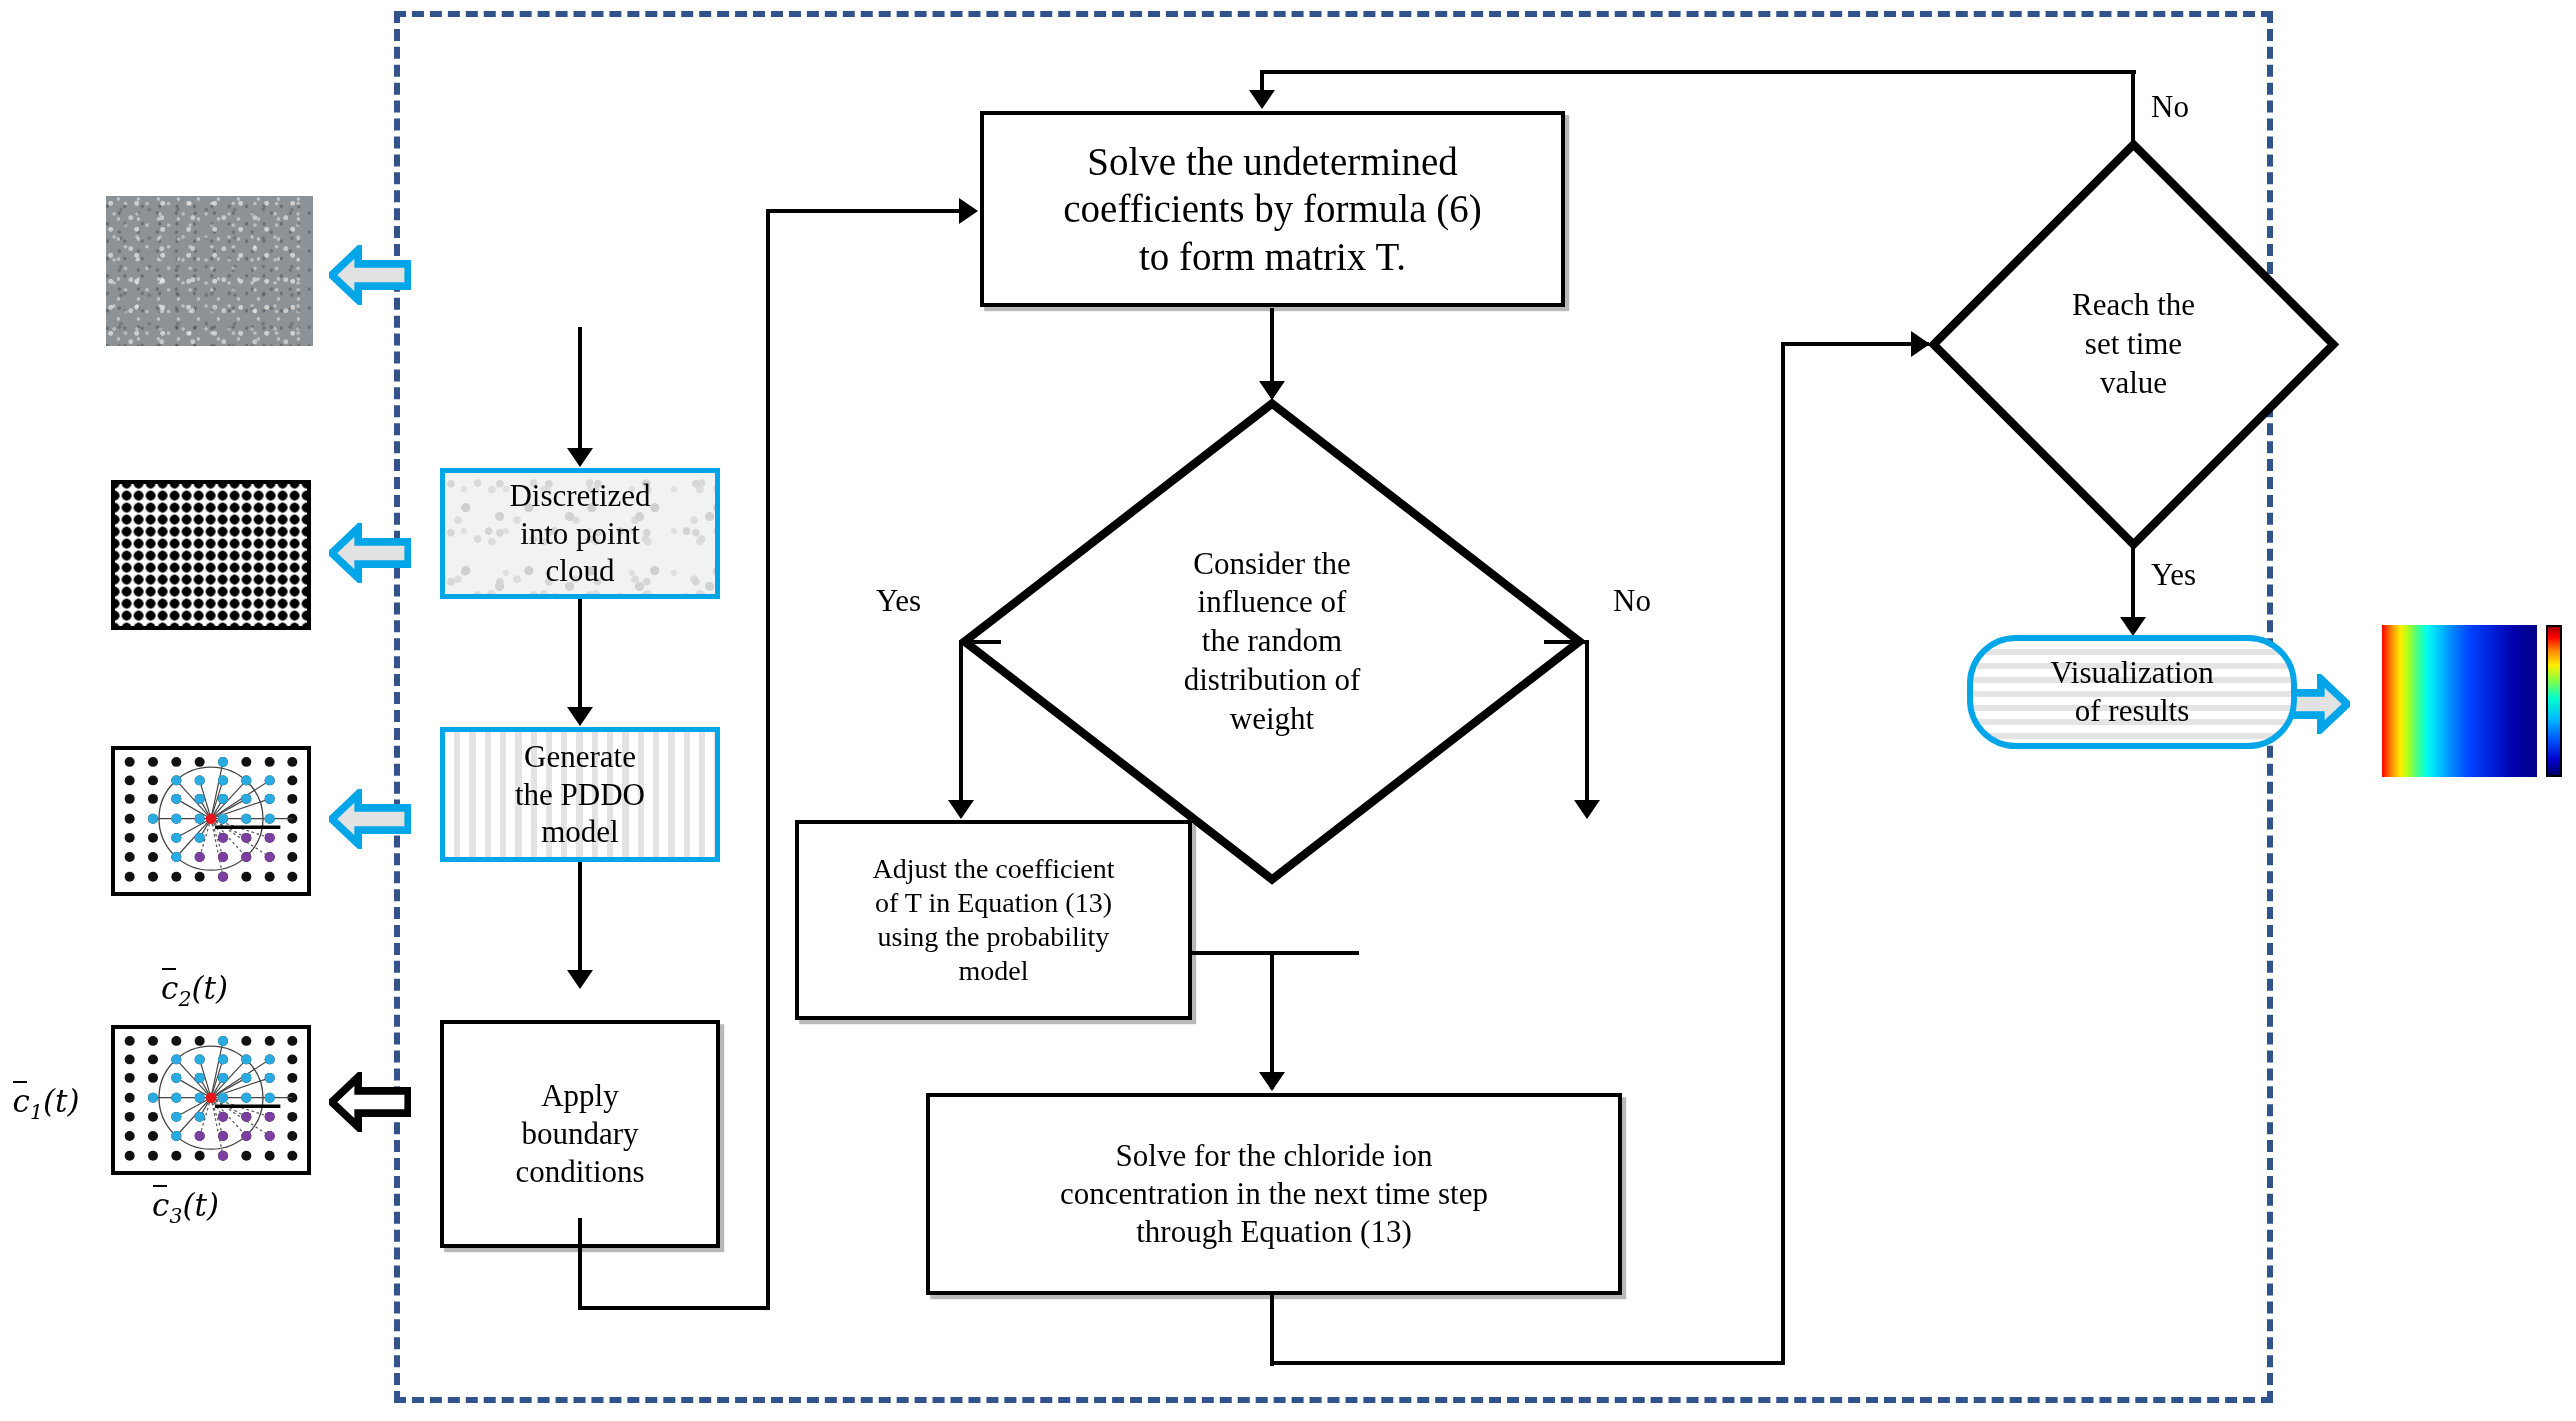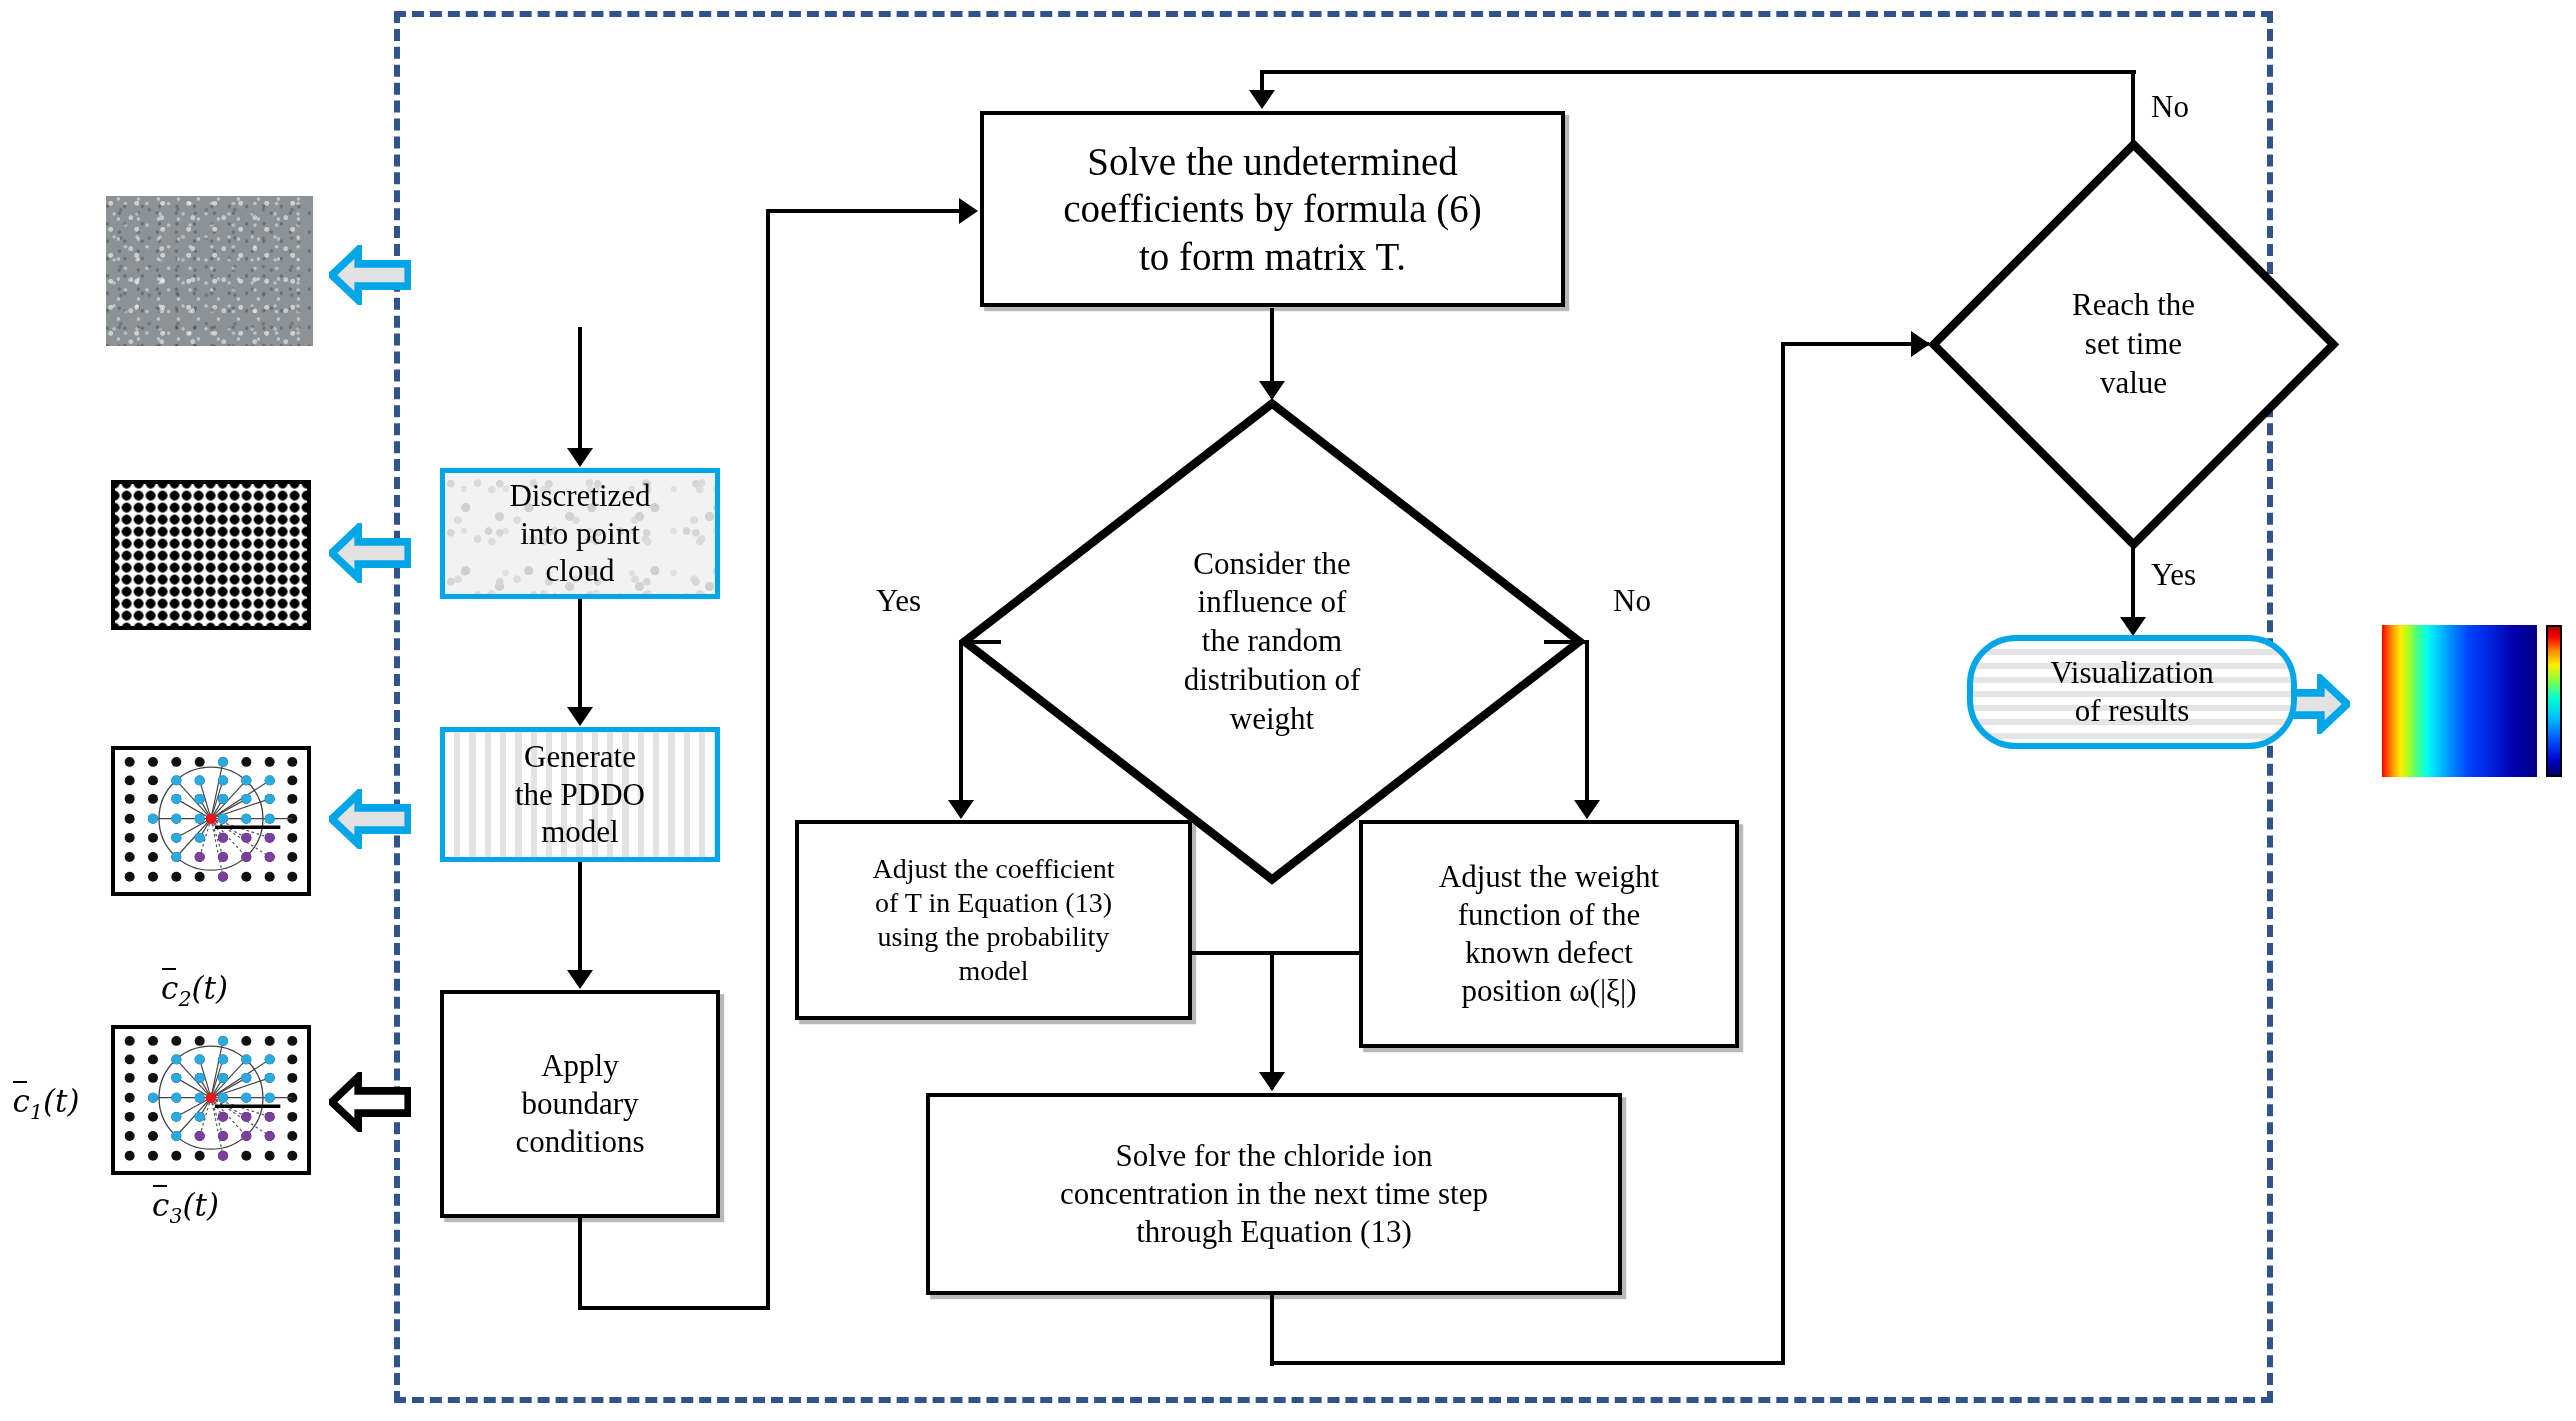--- a/index.html
+++ b/index.html
@@ -463,21 +463,21 @@
   <div class="conn conn-v" style="left:578px; top:599px; height:118px;"></div>
   <div class="arrow arrow-down" style="left:567px; top:707px;"></div>
 
   <div class="node box-cyan tex-vstripe" style="left:440px; top:727px; width:280px; height:135px; font-size:31px;">Generate
 the PDDO
 model</div>
 
   <div class="conn conn-v" style="left:578px; top:862px; height:118px;"></div>
   <div class="arrow arrow-down" style="left:567px; top:970px;"></div>
 
-  <div class="node box-black" style="left:440px; top:990px; width:280px; height:228px; font-size:31px;">Apply
+  <div class="node box-black" style="left:440px; top:1020px; width:280px; height:228px; font-size:31px;">Apply
 boundary
 conditions</div>
 
   <div class="conn conn-v" style="left:578px; top:1218px; height:92px;"></div>
   <div class="conn conn-h" style="left:578px; top:1306px; width:192px;"></div>
   <div class="conn conn-v" style="left:766px; top:209px; height:1101px;"></div>
   <div class="conn conn-h" style="left:766px; top:209px; width:203px;"></div>
   <div class="arrow arrow-right" style="left:959px; top:198px;"></div>
 
   <div class="node box-black" style="left:980px; top:111px; width:585px; height:196px; font-size:39px;">Solve the undetermined
@@ -507,24 +507,20 @@
 
   <div class="conn conn-h" style="left:1544px; top:640px; width:45px;"></div>
   <div class="conn conn-v" style="left:1585px; top:640px; height:176px;"></div>
   <div class="arrow arrow-down" style="left:1574px; top:800px;"></div>
 
   <div class="node box-black" style="left:795px; top:820px; width:397px; height:200px; font-size:28px;">Adjust the coefficient
 of T in Equation (13)
 using the probability
 model</div>
 
-  <div class="node box-black" style="left:1359px; top:820px; width:380px; height:228px; font-size:31px;">Adjust the weight
-function of the
-known defect
-position  ω(|ξ|)</div>
 
   <div class="conn conn-h" style="left:1192px; top:951px; width:167px;"></div>
   <div class="conn conn-v" style="left:1270px; top:951px; height:138px;"></div>
   <div class="arrow arrow-down" style="left:1259px; top:1072px;"></div>
 
   <div class="node box-black" style="left:926px; top:1093px; width:696px; height:202px; font-size:31px;">Solve for the chloride ion
 concentration in the next time step
 through Equation (13)</div>
 
   <div class="conn conn-v" style="left:1270px; top:1295px; height:71px;"></div>

